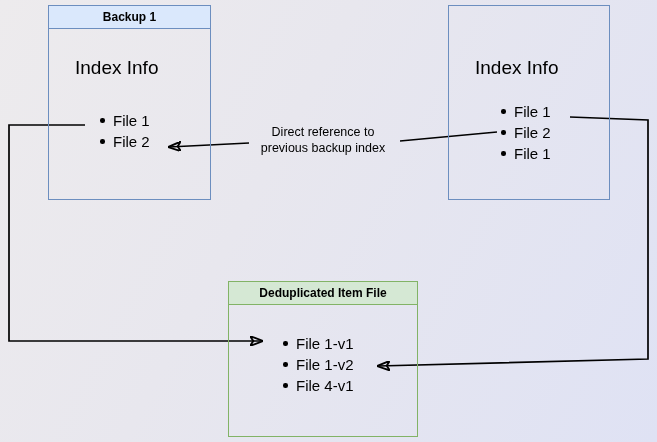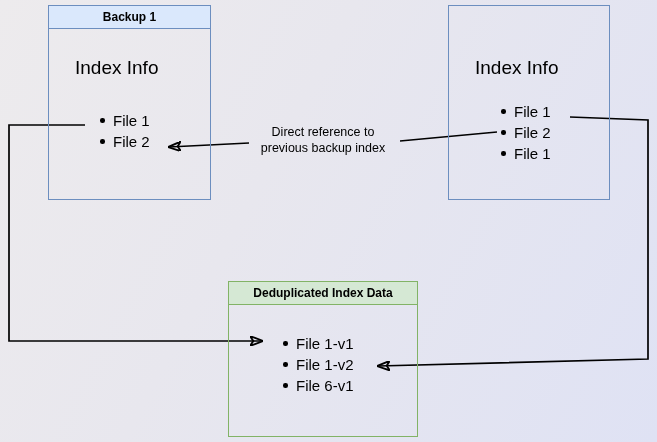--- a/index.html
+++ b/index.html
@@ -68,26 +68,26 @@
     <div class="index-label">Index Info</div>
     <ul class="file-list backup2-list">
       <li>File 1</li>
       <li>File 2</li>
       <li>File 1</li>
     </ul>
   </div>
 
   <div class="box green" style="left:228px;top:281px;width:190px;height:156px;">
     <div class="box-header">
-      <span>Deduplicated Index Data</span>
+      <span>Deduplicated Item File</span>
     </div>
     <ul class="file-list dedup-list">
       <li>File 1-v1</li>
       <li>File 1-v2</li>
-      <li>File 6-v1</li>
+      <li>File 4-v1</li>
     </ul>
   </div>
 
   <div class="annotation">
     <div>Direct reference to</div>
     <div>previous backup index</div>
   </div>
 
 </div>
 

